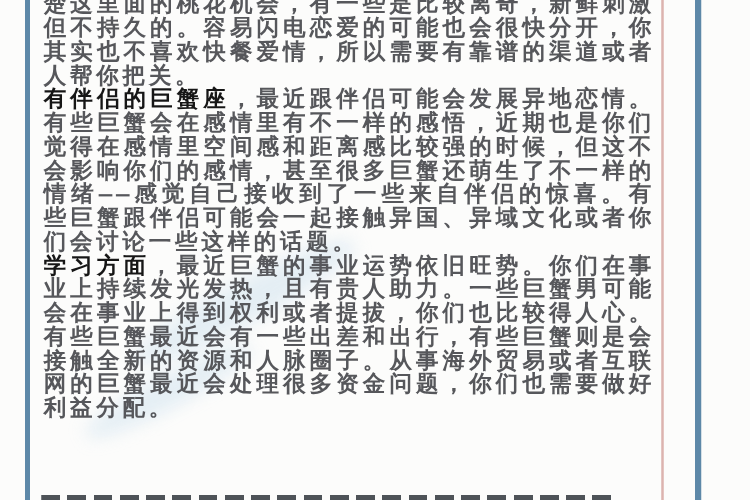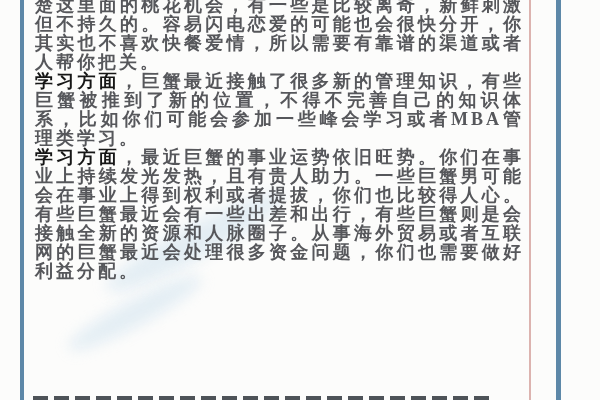--- a/index.html
+++ b/index.html
@@ -9,21 +9,21 @@
     height: 400px;
     overflow: hidden;
     background: #ffffff;
   }
   .page {
     position: relative;
     width: 600px;
     height: 400px;
     background: #fcfcfb;
     overflow: hidden;
-    font-family: Liberation Serif, serif;
+    font-family: Liberation Mono, monospace;
   }
   .vline {
     position: absolute;
     top: 0;
     height: 400px;
   }
   .vline-left  { left: 20px;  width: 4px; background: #5d88a8; }
   .vline-pink  { left: 529px; width: 2px; background: #dcb3af; }
   .vline-right { left: 556px; width: 5px; background: #5d88a8; }
   .content {
@@ -75,22 +75,22 @@
 <div class="page">
 
   <div class="vline vline-left"></div>
 
   <div class="watermark wm1"></div>
   <div class="watermark wm2"></div>
 
   <div class="content">
     <p class="p1"><span>楚这里面的桃花机会，有一些是比较离奇，新鲜刺激但不持久的。容易闪电恋爱的可能也会很快分开，你其实也不喜欢快餐爱情，所以需要有靠谱的渠道或者人帮你把关。</span></p>
 
+    <p class="p2"><span class="lead">有伴侣的巨蟹座</span><span>，最近跟伴侣可能会发展异地恋情。有些巨蟹会在感情里有不一样的感悟，近期也是你们觉得在感情里空间感和距离感比较强的时候，但这不会影响你们的感情，甚至很多巨蟹还萌生了不一样的情绪——感觉自己接收到了一些来自伴侣的惊喜。有些巨蟹跟伴侣可能会一起接触异国、异域文化或者你们会讨论一些这样的话题。</span></p>
 
-    <p class="p3"><span class="lead">学习方面</span><span>，巨蟹最近接触了很多新的管理知识，有些巨蟹被推到了新的位置，不得不完善自己的知识体系，比如你们可能会参加一些峰会学习或者MBA管理类学习。</span></p>
 
     <p class="p4"><span class="lead">学习方面</span><span>，最近巨蟹的事业运势依旧旺势。你们在事业上持续发光发热，且有贵人助力。一些巨蟹男可能会在事业上得到权利或者提拔，你们也比较得人心。有些巨蟹最近会有一些出差和出行，有些巨蟹则是会接触全新的资源和人脉圈子。从事海外贸易或者互联网的巨蟹最近会处理很多资金问题，你们也需要做好利益分配。</span></p>
   </div>
 
   <div class="cutoff-line"></div>
 
   <div class="vline vline-pink"></div>
   <div class="vline vline-right"></div>
 
 </div>

